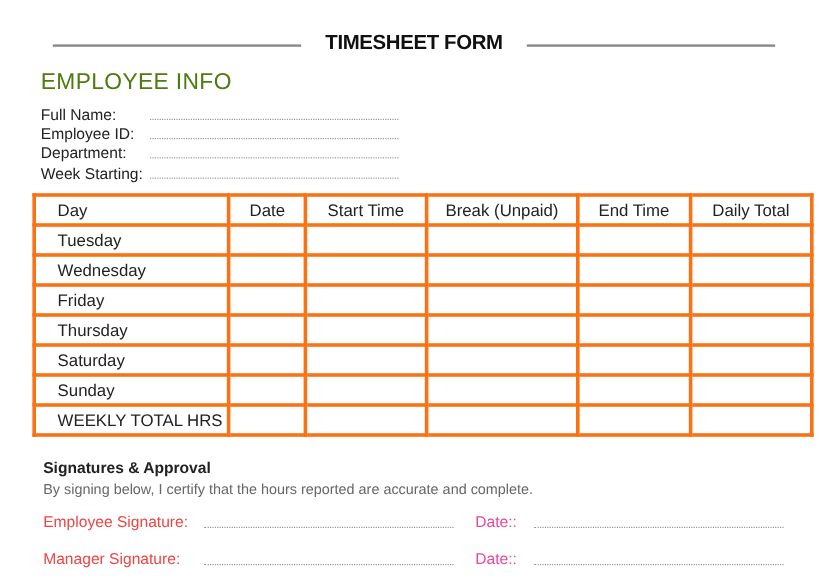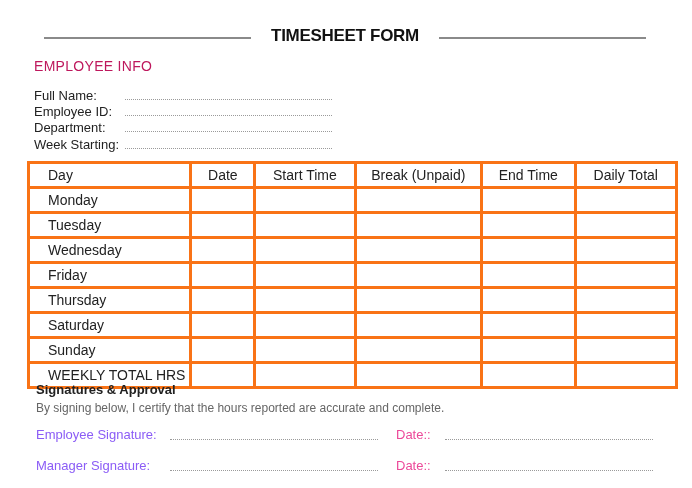--- a/index.html
+++ b/index.html
@@ -10,41 +10,41 @@
     .title-row { position: absolute; top: 14px; left: 0; width: 692px; height: 24px; margin-top: 12px; }
     .title-line { position: absolute; top: 11px; height: 2px; background: #8a8a8a; }
     .title-line.left { left: 44px; width: 207px; }
     .title-line.right { left: 439px; width: 207px; }
     .title-text {
       position: absolute; left: 260px; width: 170px; top: 0; text-align: center;
       font-weight: bold; font-size: 17px; letter-spacing: -0.3px; color: #111;
       font-family: "Liberation Sans", sans-serif;
     }
     .section-heading {
-      position: absolute; left: 34px; top: 58px; font-size: 14px; color: #be185d; letter-spacing: 0.3px;
+      position: absolute; left: 34px; top: 58px; font-size: 19px; color: #4d7c0f; letter-spacing: 0.3px;
     }
     .info-field { position: absolute; left: 34px; height: 16px; width: 300px; font-size: 13px; }
     .info-field .lbl { position: absolute; left: 0; top: 0; color: #222; }
     .info-field .dots {
       position: absolute; left: 91px; width: 207px; top: 11px; border-bottom: 1px dotted #9a9a9a; height: 0;
     }
     table.ts {
       position: absolute; left: 27px; top: 161px; width: 651px; border-collapse: collapse;
       font-size: 14px; color: #222;
     }
     table.ts th, table.ts td {
       border: 3px solid #f97316; height: 22px; padding: 0; font-weight: normal;
     }
     table.ts th { text-align: center; }
     table.ts th.day-col { text-align: left; padding-left: 18px; }
     table.ts td.day { padding-left: 18px; text-align: left; }
     .sig-heading { position: absolute; left: 36px; top: 382px; font-size: 13px; font-weight: bold; color: #222; }
     .sig-note { position: absolute; left: 36px; top: 401px; font-size: 12px; color: #666; }
     .sig-row { position: absolute; left: 36px; width: 620px; height: 18px; font-size: 13px; }
-    .sig-row .lbl { position: absolute; left: 0; top: 0; color: #8b5cf6; }
+    .sig-row .lbl { position: absolute; left: 0; top: 0; color: #ef4444; }
     .sig-row .sig-dots { position: absolute; left: 134px; width: 208px; top: 12px; border-bottom: 1px dotted #9a9a9a; }
     .sig-row .date-lbl { position: absolute; left: 360px; top: 0; color: #ec4899; }
     .sig-row .date-dots { position: absolute; left: 409px; width: 208px; top: 12px; border-bottom: 1px dotted #9a9a9a; }
   </style>
 </head>
 <body>
 
 <div class="title-row">
   <div class="title-line left"></div>
   <div class="title-text">TIMESHEET FORM</div>
@@ -83,28 +83,20 @@
     <tr>
       <th class="day-col">Day</th>
       <th>Date</th>
       <th>Start Time</th>
       <th>Break (Unpaid)</th>
       <th>End Time</th>
       <th>Daily Total</th>
     </tr>
   </thead>
   <tbody>
-    <tr>
-      <td class="day">Monday</td>
-      <td></td>
-      <td></td>
-      <td></td>
-      <td></td>
-      <td></td>
-    </tr>
     <tr>
       <td class="day">Tuesday</td>
       <td></td>
       <td></td>
       <td></td>
       <td></td>
       <td></td>
     </tr>
     <tr>
       <td class="day">Wednesday</td>

